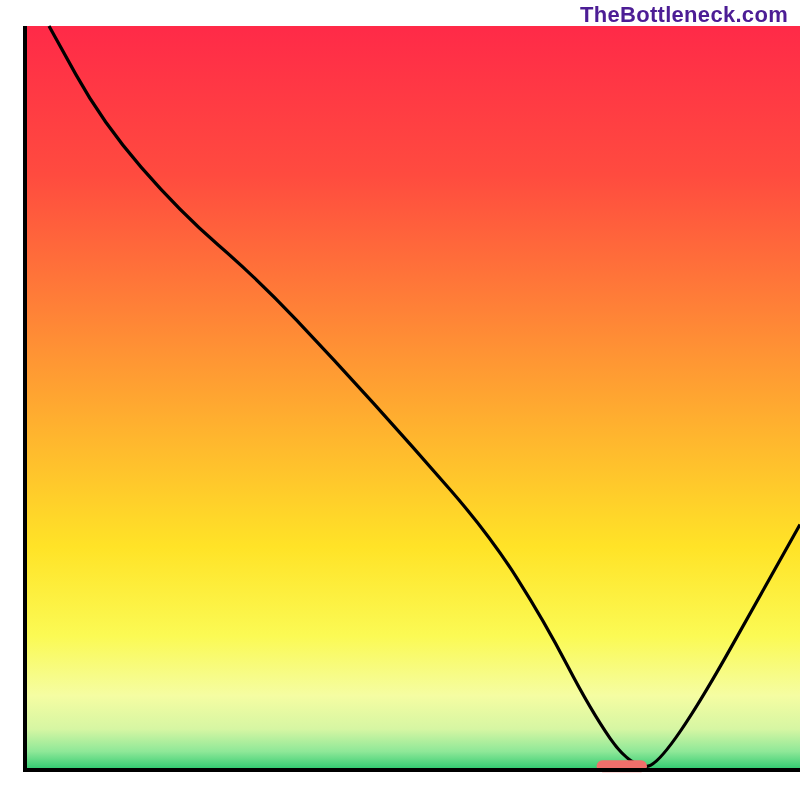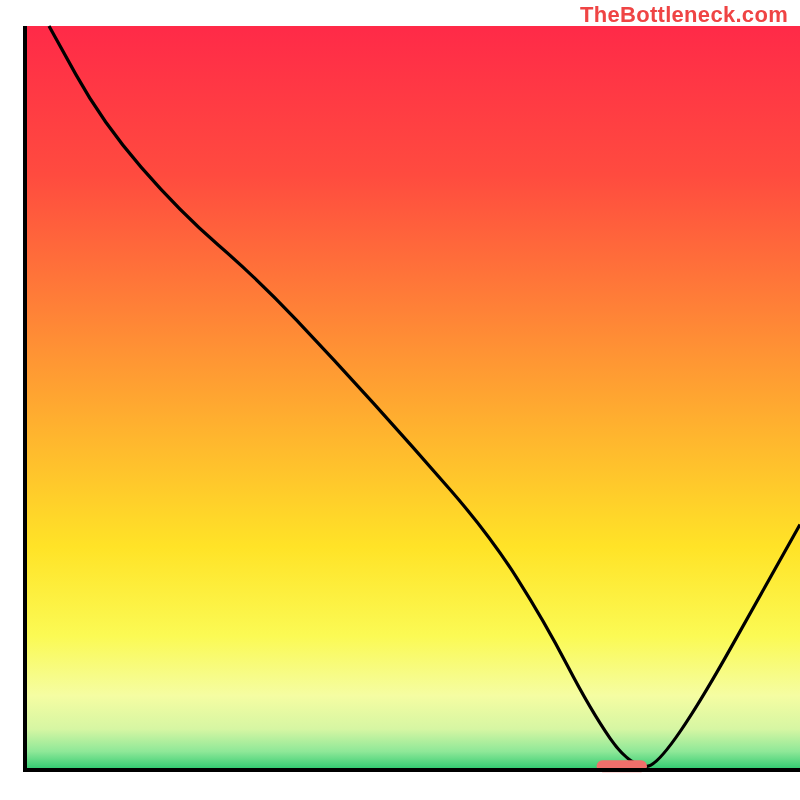--- a/index.html
+++ b/index.html
@@ -3,21 +3,21 @@
 <meta charset="utf-8">
 <style>
   * { margin: 0; padding: 0; box-sizing: border-box; }
   html, body { width: 800px; height: 800px; overflow: hidden; background: #fff; }
   .wrap { position: relative; width: 800px; height: 800px; }
   .attribution {
     position: absolute;
     top: 2px;
     right: 12px;
     font: 600 22px "Segoe UI", Arial, sans-serif;
-    color: #ef4444;
+    color: #4c1d95;
     letter-spacing: 0.3px;
   }
   svg.chart { position: absolute; inset: 0; display: block; }
 </style>
 </head>
 <body>
 <div class="wrap">
 
 <svg class="chart" viewBox="0 0 800 800">
   <defs>

